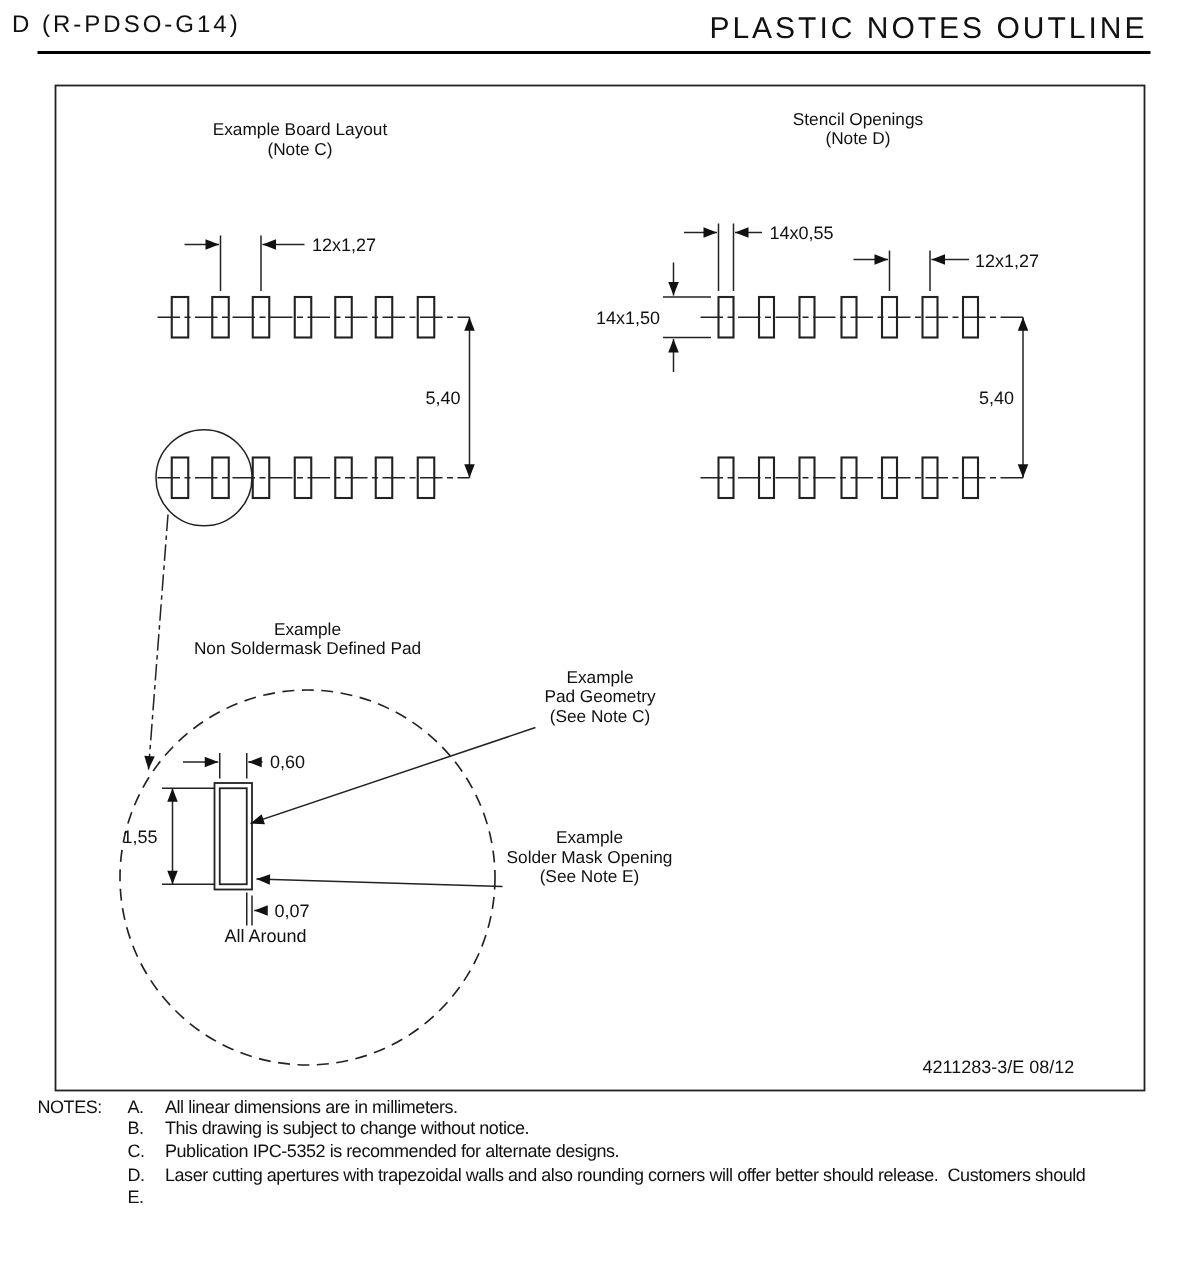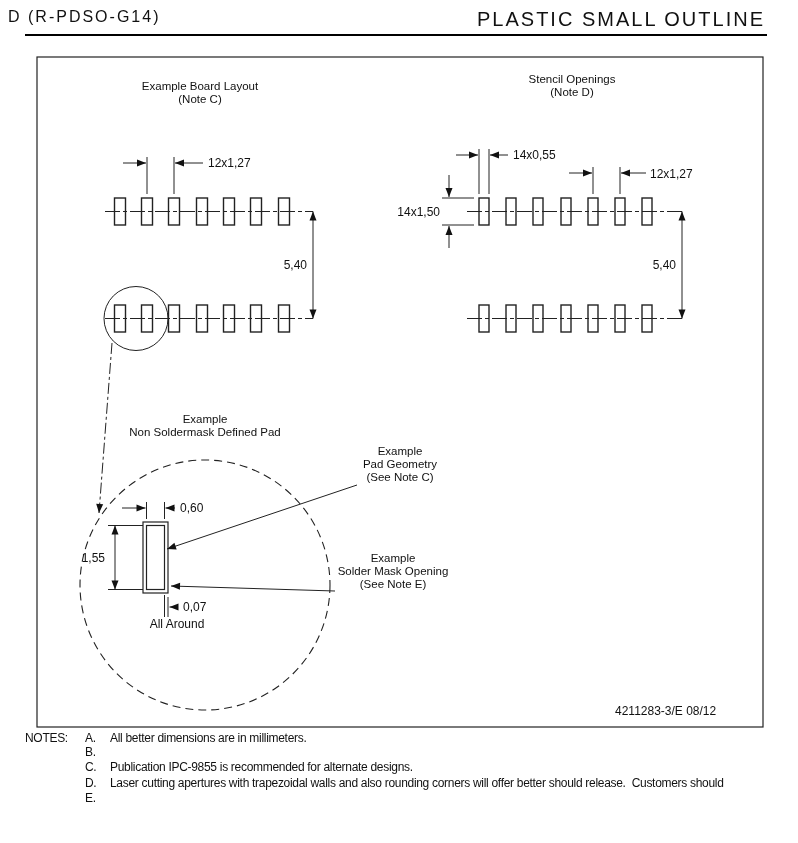--- a/index.html
+++ b/index.html
@@ -25,21 +25,21 @@
   .notes{position:absolute;left:25px;top:731px;width:766px;font-size:12px;letter-spacing:-0.3px;line-height:14.4px}
   .nrow{display:grid;grid-template-columns:60px 25px 1fr}
   .nrow.gap{margin-top:2px}
   .ntxt{white-space:pre-wrap}
   .ncont{padding-left:6px}
 </style>
 </head>
 <body>
 
 <div class="hdr-left">D (R-PDSO-G14)</div>
-<div class="hdr-right">PLASTIC SMALL OUTLINE</div>
+<div class="hdr-right">PLASTIC NOTES OUTLINE</div>
 <div class="hdr-rule"></div>
 
 <svg class="drawing" width="798" height="700" viewBox="0 0 798 700">
   <defs>
     <marker id="arr" markerWidth="10" markerHeight="8" refX="9.5" refY="4" orient="auto-start-reverse">
       <path d="M0.5,0.5 L9.5,4 L0.5,7.5 Z" fill="#111" stroke="none"></path>
     </marker>
   </defs>
 
   <rect class="box thin" x="37" y="12" width="726" height="670"></rect>
@@ -192,30 +192,31 @@
     </g>
   </g>
 
   <text class="t" x="615" y="670">4211283-3/E  08/12</text>
 </svg>
 
 <div class="notes">
   <div class="nrow">
     <span>NOTES:</span>
     <span>A.</span>
-    <span class="ntxt">All better dimensions are in millimeters.</span>
+    <span class="ntxt">All linear dimensions are in millimeters.</span>
   </div>
   <div class="nrow">
     <span></span>
     <span>B.</span>
+    <span class="ntxt">This drawing is subject to change without notice.</span>
   </div>
   <div class="nrow">
     <span></span>
     <span>C.</span>
-    <span class="ntxt">Publication IPC-9855 is recommended for alternate designs.</span>
+    <span class="ntxt">Publication IPC-5352 is recommended for alternate designs.</span>
   </div>
   <div class="nrow gap">
     <span></span>
     <span>D.</span>
     <span class="ntxt">Laser cutting apertures with trapezoidal walls and also rounding corners will offer better should release.  Customers should</span>
   </div>
   <div class="nrow">
     <span></span>
     <span></span>
   </div>

